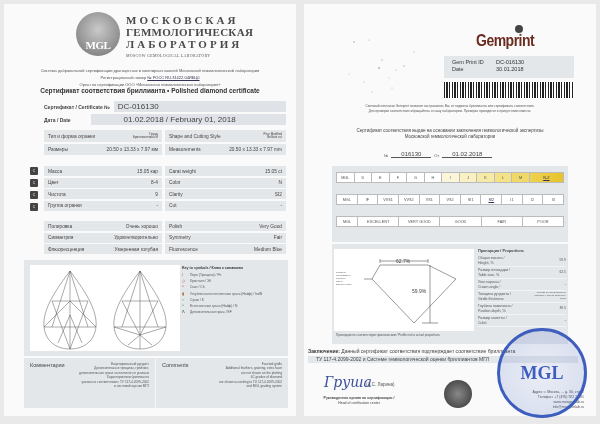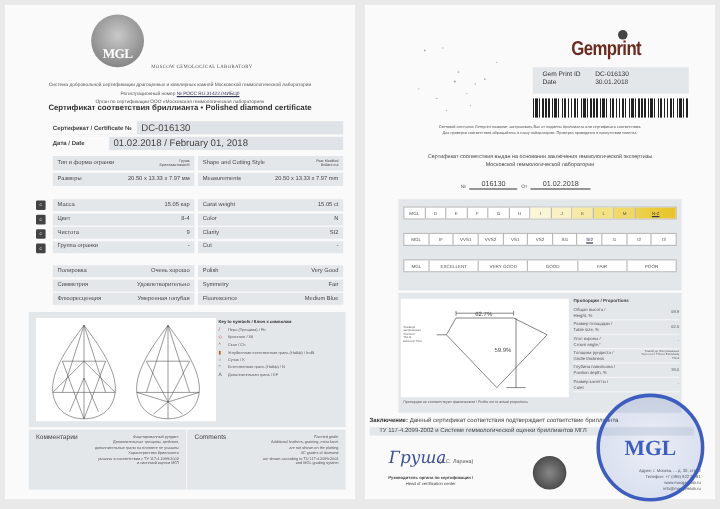--- a/index.html
+++ b/index.html
@@ -84,38 +84,43 @@
   .address { position: absolute; left: 180px; top: 386px; width: 100px; text-align: right; font-size: 3.5px; color: #555; line-height: 5px; }
 </style>
 </head>
 <body>
 
 <div class="page left">
   <div class="logo-area">
     <div class="mgl-logo">
         <span>MGL</span>
       </div>
+    <div class="lab-name">
+      <div>МОСКОВСКАЯ</div>
+      <div style="letter-spacing:0.3px">ГЕММОЛОГИЧЕСКАЯ</div>
+      <div>ЛАБОРАТОРИЯ</div>
+    </div>
     <div class="lab-name-en">MOSCOW GEMOLOGICAL LABORATORY</div>
   </div>
 
   <div class="small-lines">
     <div>Система добровольной сертификации драгоценных и ювелирных камней Московской геммологической лаборатории</div>
     <div><span>Регистрационный номер</span> <span class="reg-no">№ РОСС RU.31422.04ИБЦ0</span></div>
     <div>Орган по сертификации ООО «Московская геммологическая лаборатория»</div>
   </div>
 
   <div class="cert-title">Сертификат соответствия бриллианта • Polished diamond certificate</div>
 
   <div class="row-id" style="top:97px; width:242px;">
     <span class="lbl">Сертификат / Certificate №</span>
     <span class="val">DC-016130</span>
   </div>
   <div class="row-id" style="top:110px; width:242px;">
     <span class="lbl" style="padding-right:20px;">Дата / Date</span>
-    <span class="val" style="">01.02.2018 / February 01, 2018</span>
+    <span class="val" style="margin-left:29px;">01.02.2018 / February 01, 2018</span>
   </div>
 
   <div class="grid" style="top:126px;">
     <div class="gr" style="height:12px;">
       <div class="cell l">
           <span>Тип и форма огранки</span>
           <span class="sm"><span>Груша</span><br><span>Бриллиантовая М</span></span>
         </div>
       <div class="cell r">
           <span>Shape and Cutting Style</span>

